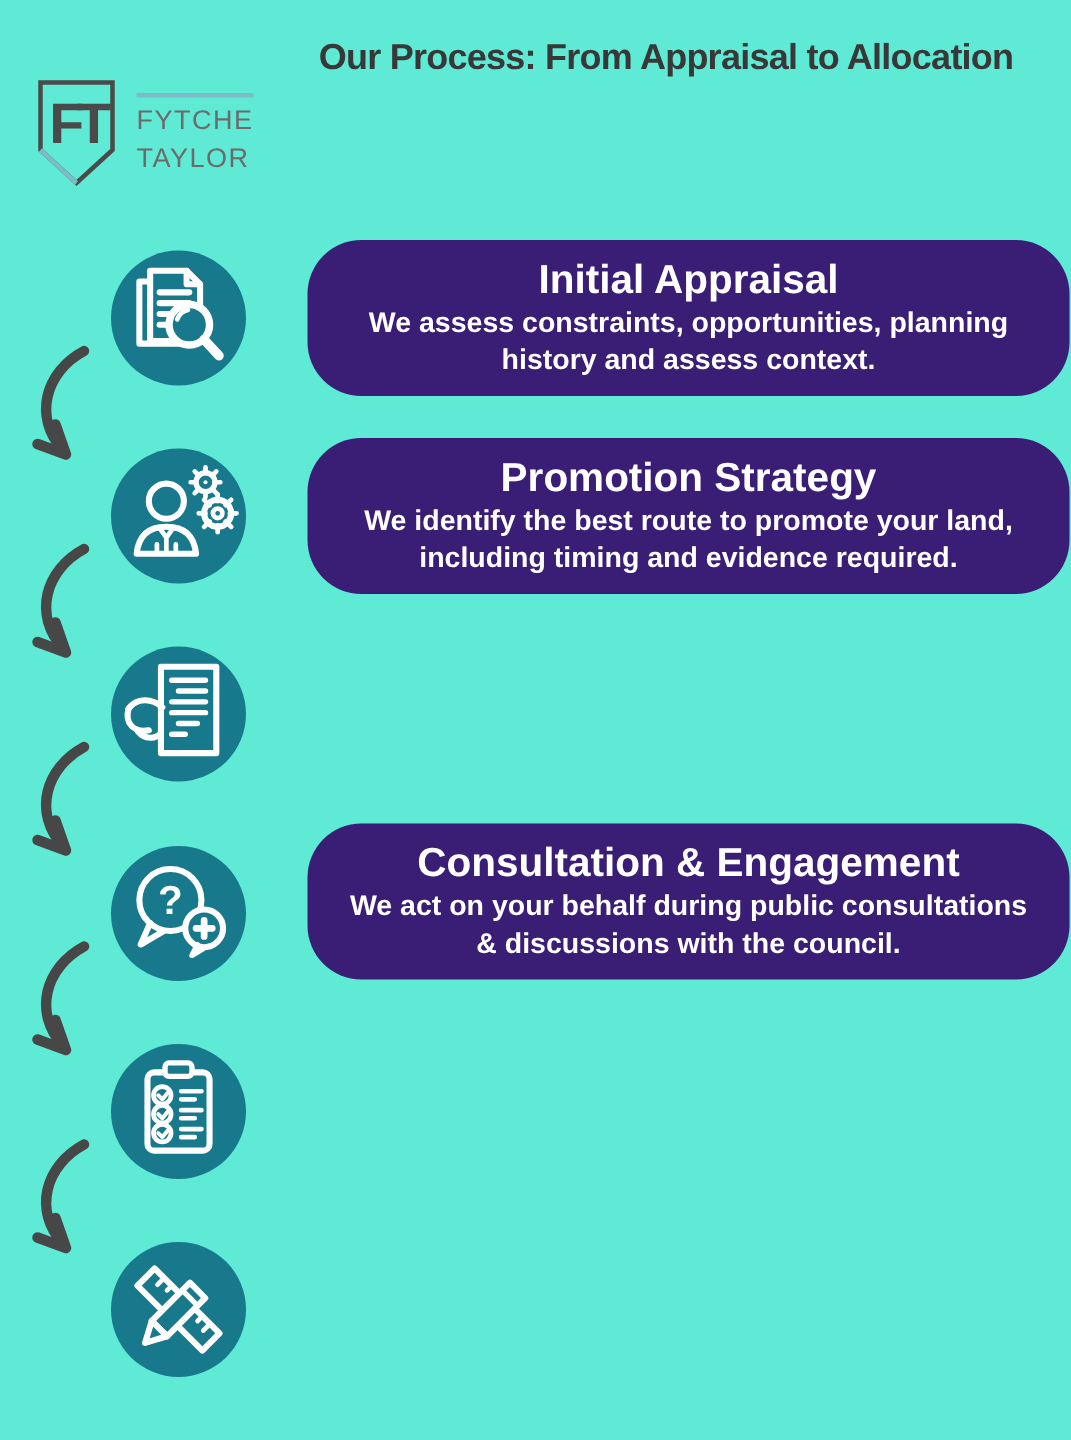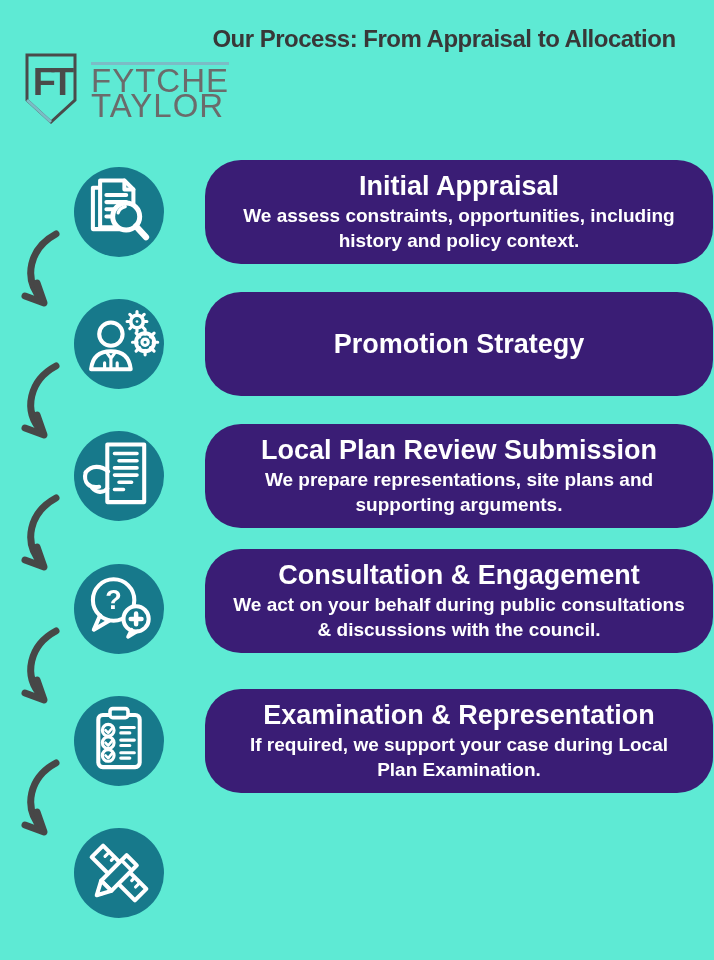--- a/index.html
+++ b/index.html
@@ -6,21 +6,21 @@
     --purple:#3a1d75; --teal:#17798b; --title_text:#383838;
     --arrow:#474747; --white:#ffffff; --logo_gray:#4a4a4a; --logo_teal:#7bbcc6;
   }
   html,body{margin:0;padding:0;background:#fff;}
   .canvas{position:relative;width:714px;height:960px;background:#5eead4;overflow:hidden;
           font-family:"Liberation Sans",sans-serif;}
   
   .logo{position:absolute;left:22px;top:46px;width:160px;height:88px;display:flex;align-items:center;}
   .logo svg{flex:0 0 auto;}
   .wordmark{margin-left:7px;border-top:3px solid var(--logo_teal);padding-top:3px;
-            color:#6b6b6b;font-size:33px;line-height:25px;letter-spacing:1px;font-weight:400;}
+            color:#6b6b6b;font-size:18px;line-height:25px;letter-spacing:1px;font-weight:400;}
   .page-title{position:absolute;left:180px;top:22px;width:528px;text-align:center;
               color:var(--title_text);font-size:24px;font-weight:bold;line-height:1.4;
               letter-spacing:-0.5px;}
   
   .step-box{position:absolute;left:205px;width:508px;height:104px;background:var(--purple);
             border-radius:36px;color:#fff;display:flex;flex-direction:column;justify-content:center;
             align-items:center;text-align:center;padding:0 14px;box-sizing:border-box;}
   .step-title{font-size:27px;font-weight:bold;line-height:1.12;}
   .step-desc{font-size:19px;font-weight:bold;line-height:1.27;margin-top:3px;max-width:452px;}
   .b1{top:160px}.b2{top:292px}.b3{top:424px}.b4{top:549px}.b5{top:689px}.b6{top:821px}
@@ -48,36 +48,29 @@
     <div class="wordmark">
       <div>FYTCHE</div>
       <div>TAYLOR</div>
     </div>
   </div>
 
   <div class="page-title">Our Process: From Appraisal to Allocation</div>
 
   <div class="step-box b1">
     <div class="step-title">Initial Appraisal</div>
-    <div class="step-desc">We assess constraints, opportunities, including history and policy context.</div>
+    <div class="step-desc">We assess constraints, opportunities, planning history and assess context.</div>
   </div>
   <div class="step-box b2">
     <div class="step-title">Promotion Strategy</div>
-  </div>
-  <div class="step-box b3">
-    <div class="step-title">Local Plan Review Submission</div>
-    <div class="step-desc">We prepare representations, site plans and supporting arguments.</div>
+    <div class="step-desc">We identify the best route to promote your land, including timing and evidence required.</div>
   </div>
   <div class="step-box b4">
     <div class="step-title">Consultation &amp; Engagement</div>
     <div class="step-desc">We act on your behalf during public consultations &amp; discussions with the council.</div>
-  </div>
-  <div class="step-box b5">
-    <div class="step-title">Examination &amp; Representation</div>
-    <div class="step-desc">If required, we support your case during Local Plan Examination.</div>
   </div>
 
   <div class="icon-circle i1">
     <svg class="ic" viewBox="0 0 100 100">
       <rect x="21" y="23" width="33" height="46" stroke-width="4.5"></rect>
       <path class="fillteal" d="M29,15 h27 l10,10 v42 h-37 z" stroke-width="4.5"></path>
       <path d="M56,15 v10 h10" stroke-width="4.5"></path>
       <path d="M36,31 h22 M36,39 h22 M36,47 h10 M36,55 h8" stroke-width="4.5"></path>
       <circle class="fillteal" cx="58" cy="55" r="15" stroke-width="5.5"></circle>
       <path d="M49,51 a11,11 0 0 1 8,-7" stroke-width="3.5"></path>

